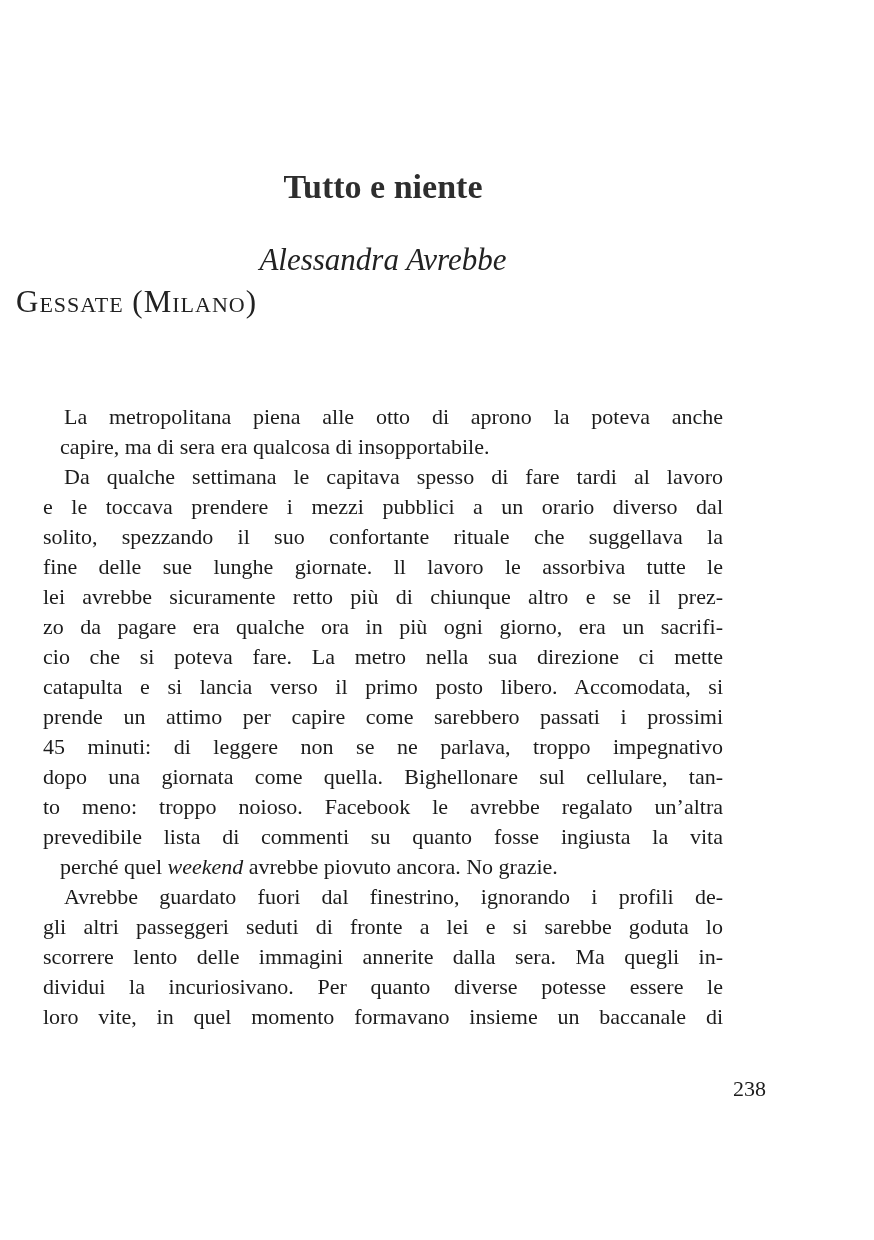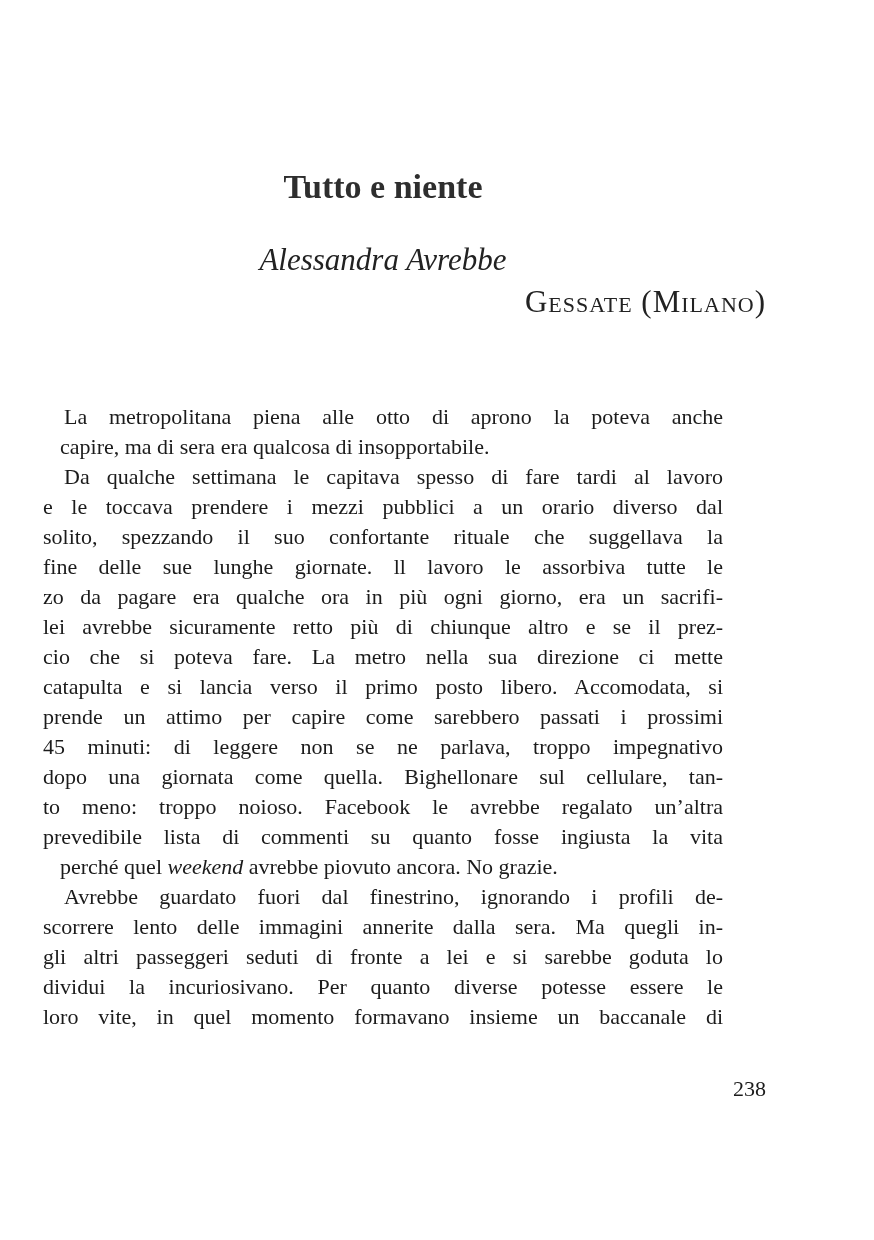--- a/index.html
+++ b/index.html
@@ -25,26 +25,27 @@
   }
   .author {
     margin-top: 32px;
     text-align: center;
     font-style: italic;
     font-size: 31px;
     line-height: 40px;
     color: #222222;
   }
   .location {
-    text-align: right;
+    text-align: left;
     font-variant: small-caps;
     font-size: 31px;
     line-height: 44px;
     letter-spacing: 1px;
     color: #222222;
+    padding-left: 16px;
   }
   .body-text {
     margin: 78px auto 0 auto;
     width: 680px;
     font-size: 22px;
     line-height: 30px;
     color: #1b1b1b;
   }
   .line {
     text-align: justify;
@@ -68,30 +69,30 @@
   <div class="title">Tutto e niente</div>
   <div class="author">Alessandra Avrebbe</div>
   <div class="location">Gessate (Milano)</div>
   <div class="body-text">
       <div class="line indent"><span>La metropolitana piena alle otto di aprono la poteva anche</span></div>
       <div class="line endline"><span>capire, ma di sera era qualcosa di insopportabile.</span></div>
       <div class="line indent"><span>Da qualche settimana le capitava spesso di fare tardi al lavoro</span></div>
       <div class="line"><span>e le toccava prendere i mezzi pubblici a un orario diverso dal</span></div>
       <div class="line"><span>solito, spezzando il suo confortante rituale che suggellava la</span></div>
       <div class="line"><span>fine delle sue lunghe giornate. ll lavoro le assorbiva tutte le</span></div>
+      <div class="line"><span>lei avrebbe sicuramente retto più di chiunque altro e se il prez-</span></div>
       <div class="line"><span>zo da pagare era qualche ora in più ogni giorno, era un sacrifi-</span></div>
-      <div class="line"><span>lei avrebbe sicuramente retto più di chiunque altro e se il prez-</span></div>
       <div class="line"><span>cio che si poteva fare. La metro nella sua direzione ci mette</span></div>
       <div class="line"><span>catapulta e si lancia verso il primo posto libero. Accomodata, si</span></div>
       <div class="line"><span>prende un attimo per capire come sarebbero passati i prossimi</span></div>
       <div class="line"><span>45 minuti: di leggere non se ne parlava, troppo impegnativo</span></div>
       <div class="line"><span>dopo una giornata come quella. Bighellonare sul cellulare, tan-</span></div>
       <div class="line"><span>to meno: troppo noioso. Facebook le avrebbe regalato un’altra</span></div>
       <div class="line"><span>prevedibile lista di commenti su quanto fosse ingiusta la vita</span></div>
       <div class="line endline"><span>perché quel </span><em>weekend</em><span> avrebbe piovuto ancora. No grazie.</span></div>
       <div class="line indent"><span>Avrebbe guardato fuori dal finestrino, ignorando i profili de-</span></div>
+      <div class="line"><span>gli altri passeggeri seduti di fronte a lei e si sarebbe goduta lo</span></div>
       <div class="line"><span>scorrere lento delle immagini annerite dalla sera. Ma quegli in-</span></div>
-      <div class="line"><span>gli altri passeggeri seduti di fronte a lei e si sarebbe goduta lo</span></div>
       <div class="line"><span>dividui la incuriosivano. Per quanto diverse potesse essere le</span></div>
       <div class="line"><span>loro vite, in quel momento formavano insieme un baccanale di</span></div>
     </div>
   <div class="page-number">238</div>
 </div>
 
 </body></html>

